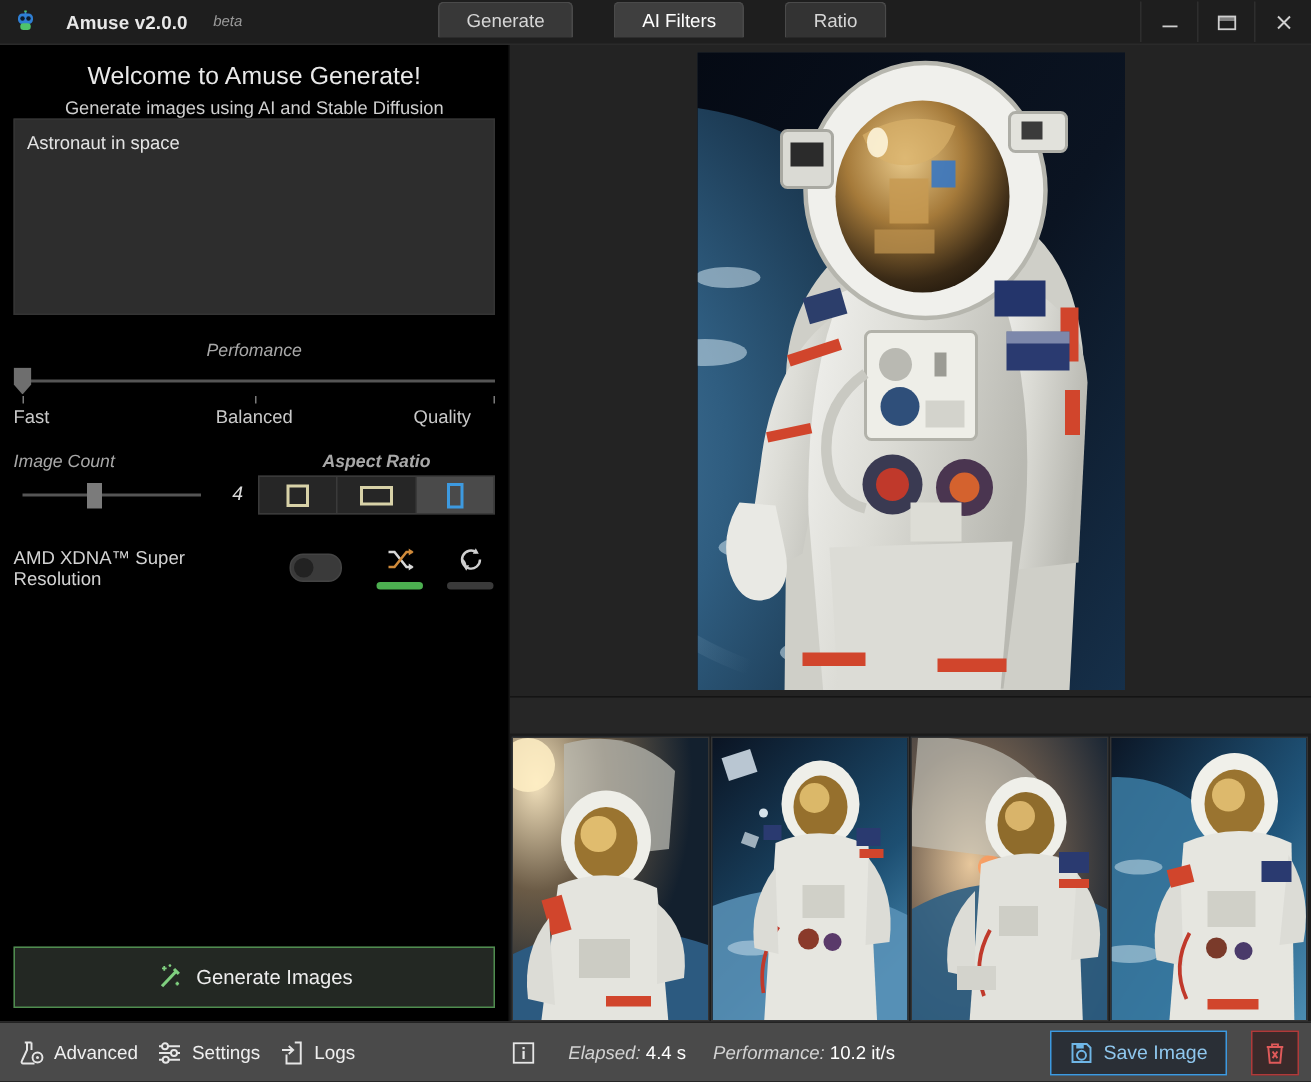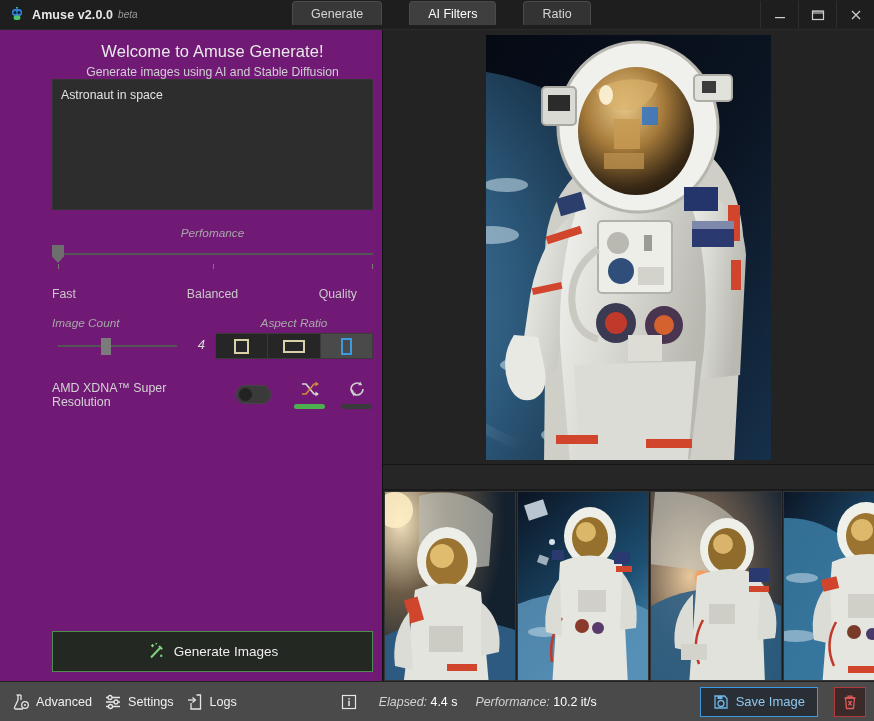--- a/index.html
+++ b/index.html
@@ -18,21 +18,21 @@
   }
 
   
   .titlebar {
     position: relative;
     height: 29px; min-height: 29px;
     background: #1e1e1e;
     display: flex; align-items: center;
     border-bottom: 1px solid #2a2a2a;
   }
-  .brand { display: flex; align-items: center; gap: 7px; padding-left: 9px; }
+  .brand { display: flex; align-items: center; gap: 19px; padding-left: 9px; }
   .brand-icon { width: 16px; height: 16px; display: block; }
   .brand-name { color: #e8e8e8; font-size: 12.5px; font-weight: bold; letter-spacing: .1px; }
   .brand-beta { color: #9a9a9a; font-size: 10px; font-style: italic; margin-left: -2px; }
 
   .tabs {
     position: absolute; left: 292px; top: 0;
     display: flex; align-items: flex-end; height: 25px; gap: 28px;
   }
   .tab {
     height: 24px; box-sizing: border-box;
@@ -57,25 +57,24 @@
     cursor: default;
   }
   .wbtn svg { display: block; }
 
   
   .body { flex: 1; display: flex; min-height: 0; }
 
   
   .leftpane {
     width: 339px; min-width: 339px;
-    background: #701a75;
+    background: #000000;
     border-right: 1px solid #141414;
     display: flex; flex-direction: column;
     position: relative;
-    padding-left: 43px;
   }
   .welcome { padding-top: 12px; text-align: center; }
   .welcome-title { color: #e9e9e9; font-size: 16.5px; letter-spacing: .1px; }
   .welcome-sub { color: #cfcfcf; font-size: 12.2px; margin-top: 4px; }
 
   .field-label {
     color: #a8a8a8; font-size: 11.5px; font-style: italic;
     margin: 17px 0 3px 9px;
   }
   .prompt-box {
@@ -103,36 +102,36 @@
     height: 2px; background: #555555;
   }
   .perf-thumb {
     position: absolute; left: 0px; top: 1px;
     width: 12px; height: 18px;
     background: #6e6e6e;
     clip-path: polygon(0 0, 100% 0, 100% 62%, 50% 100%, 0 62%);
   }
   .perf-ticks { position: relative; height: 7px; }
   .tick { position: absolute; top: 0; width: 1px; height: 5px; background: #7a7a7a; }
-  .perf-labels { position: relative; height: 17px; color: #c9c9c9; font-size: 12.3px; margin-top: 16px; }
+  .perf-labels { position: relative; height: 17px; color: #c9c9c9; font-size: 12.3px; }
   .perf-labels span { position: absolute; top: 0; }
   .pl-left { left: 0; }
   .pl-mid { left: 50%; transform: translateX(-50%); }
   .pl-right { right: 16px; }
 
   
   .row2 { display: flex; margin-top: 12px; }
   .count-col { width: 172px; padding-left: 9px; box-sizing: border-box; }
   .count-title { text-align: left; color: #a8a8a8; font-size: 11.8px; font-style: italic; padding-right: 30px; }
   .count-row { position: relative; height: 26px; margin-top: 3px; }
   .count-track { position: absolute; left: 6px; right: 38px; top: 12px; height: 2px; background: #555555; }
   .count-thumb { position: absolute; left: 49px; top: 5px; width: 10px; height: 17px; background: #7b7b7b; }
   .count-value { position: absolute; right: 10px; top: 4px; color: #d9d9d9; font-size: 13px; font-style: italic; }
 
-  .ar-col { flex: 1; padding-right: 9px; }
+  .ar-col { flex: 1; padding-right: 9px; font-weight: bold; }
   .ar-title { text-align: center; color: #a8a8a8; font-size: 11.8px; font-style: italic; }
   .ar-group {
     margin-top: 3px; display: flex;
     border: 1px solid #3a3a3a; background: #262626;
     height: 26px; box-sizing: border-box;
   }
   .ar-btn {
     flex: 1; display: flex; align-items: center; justify-content: center;
     border-right: 1px solid #3a3a3a; cursor: default;
   }

